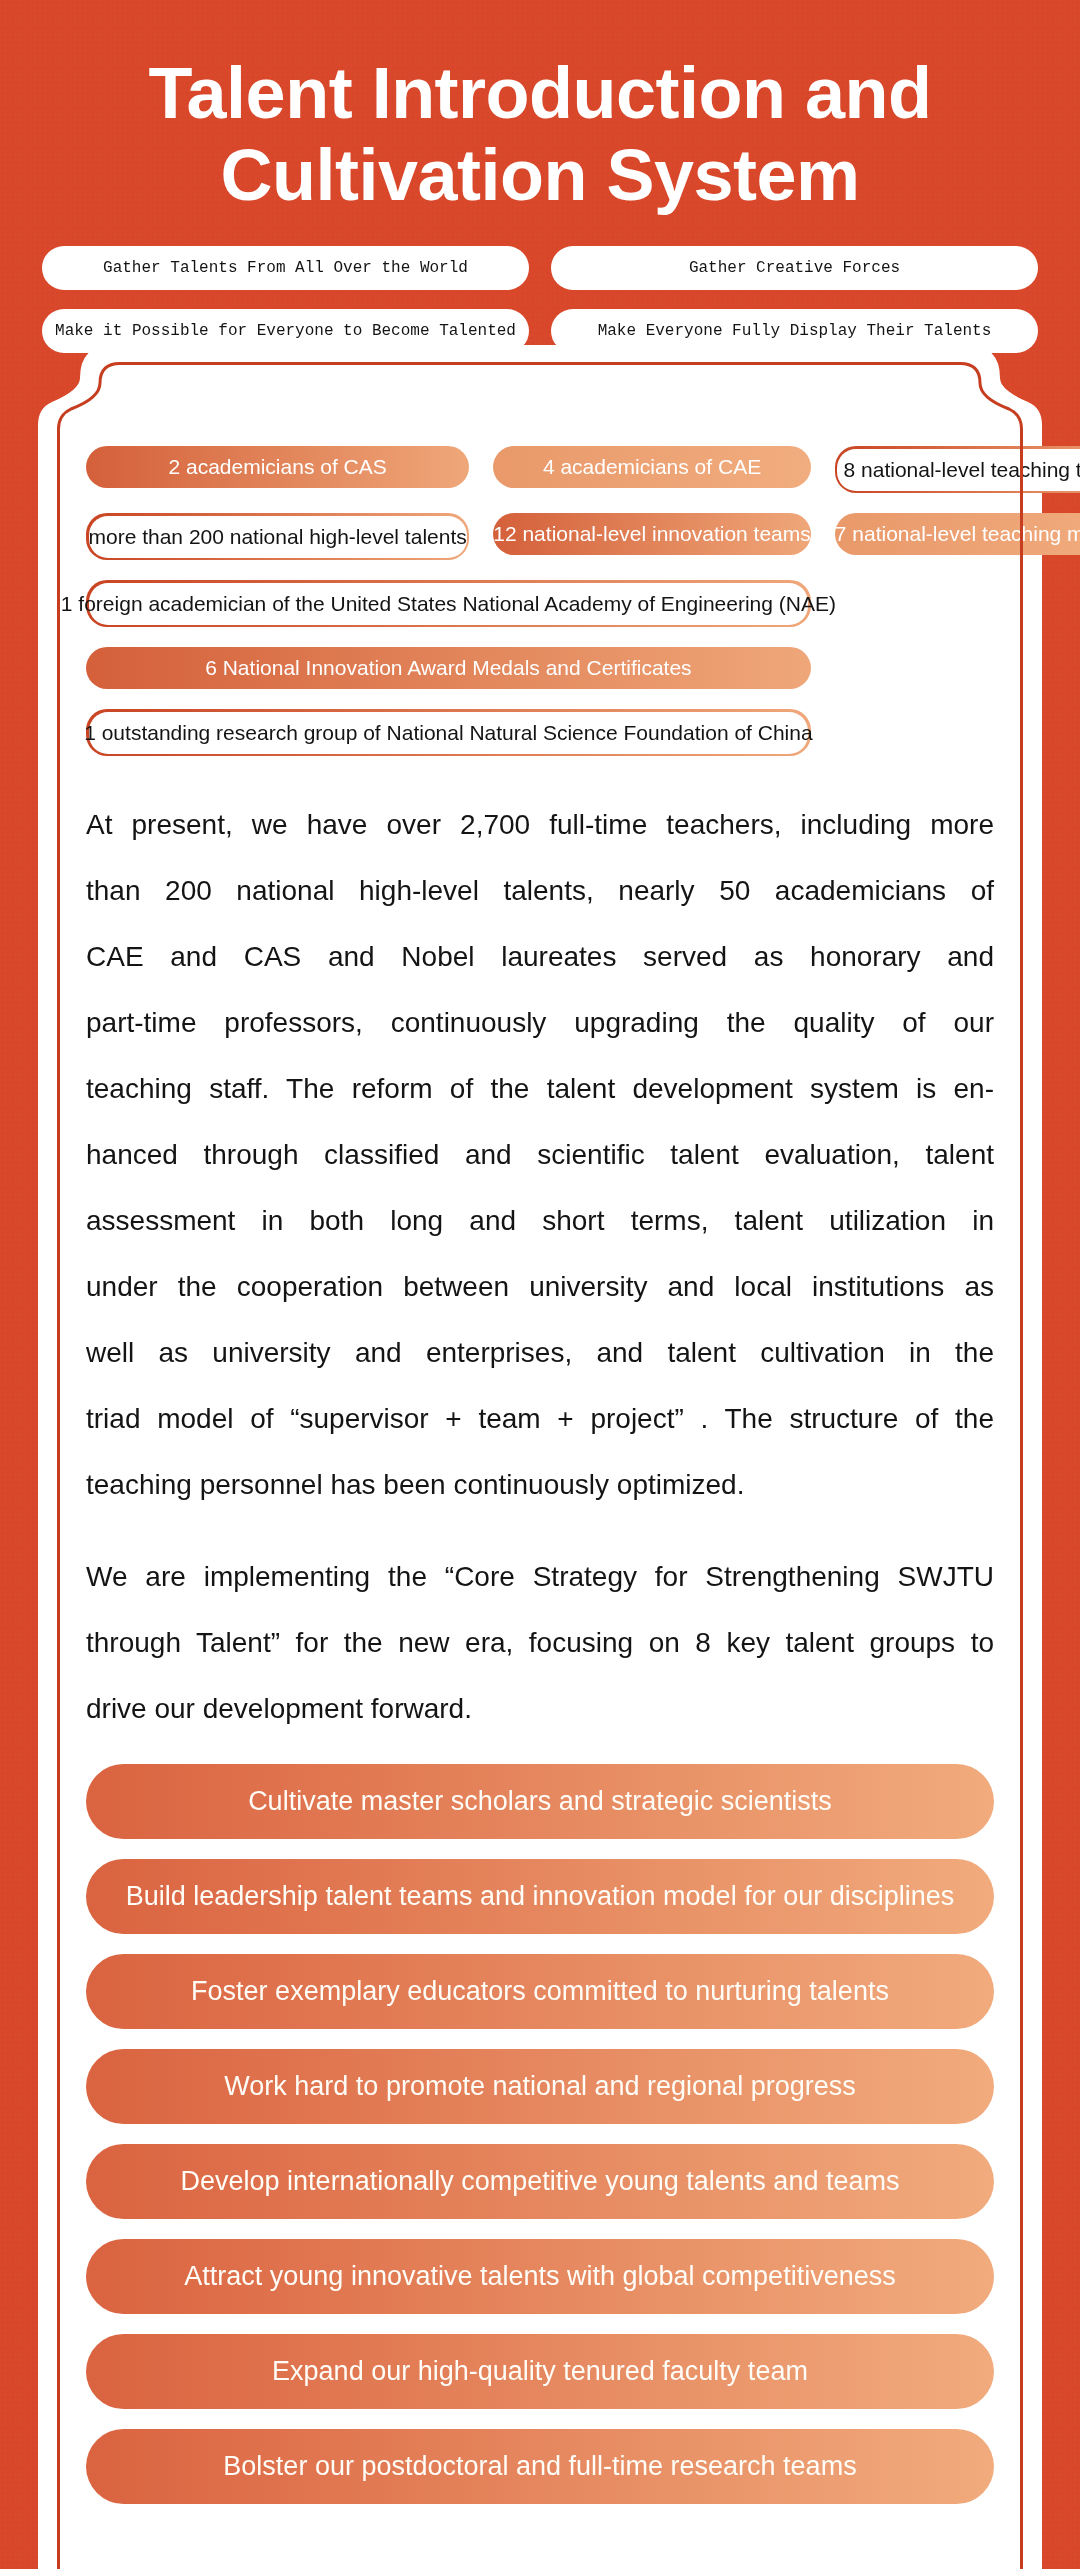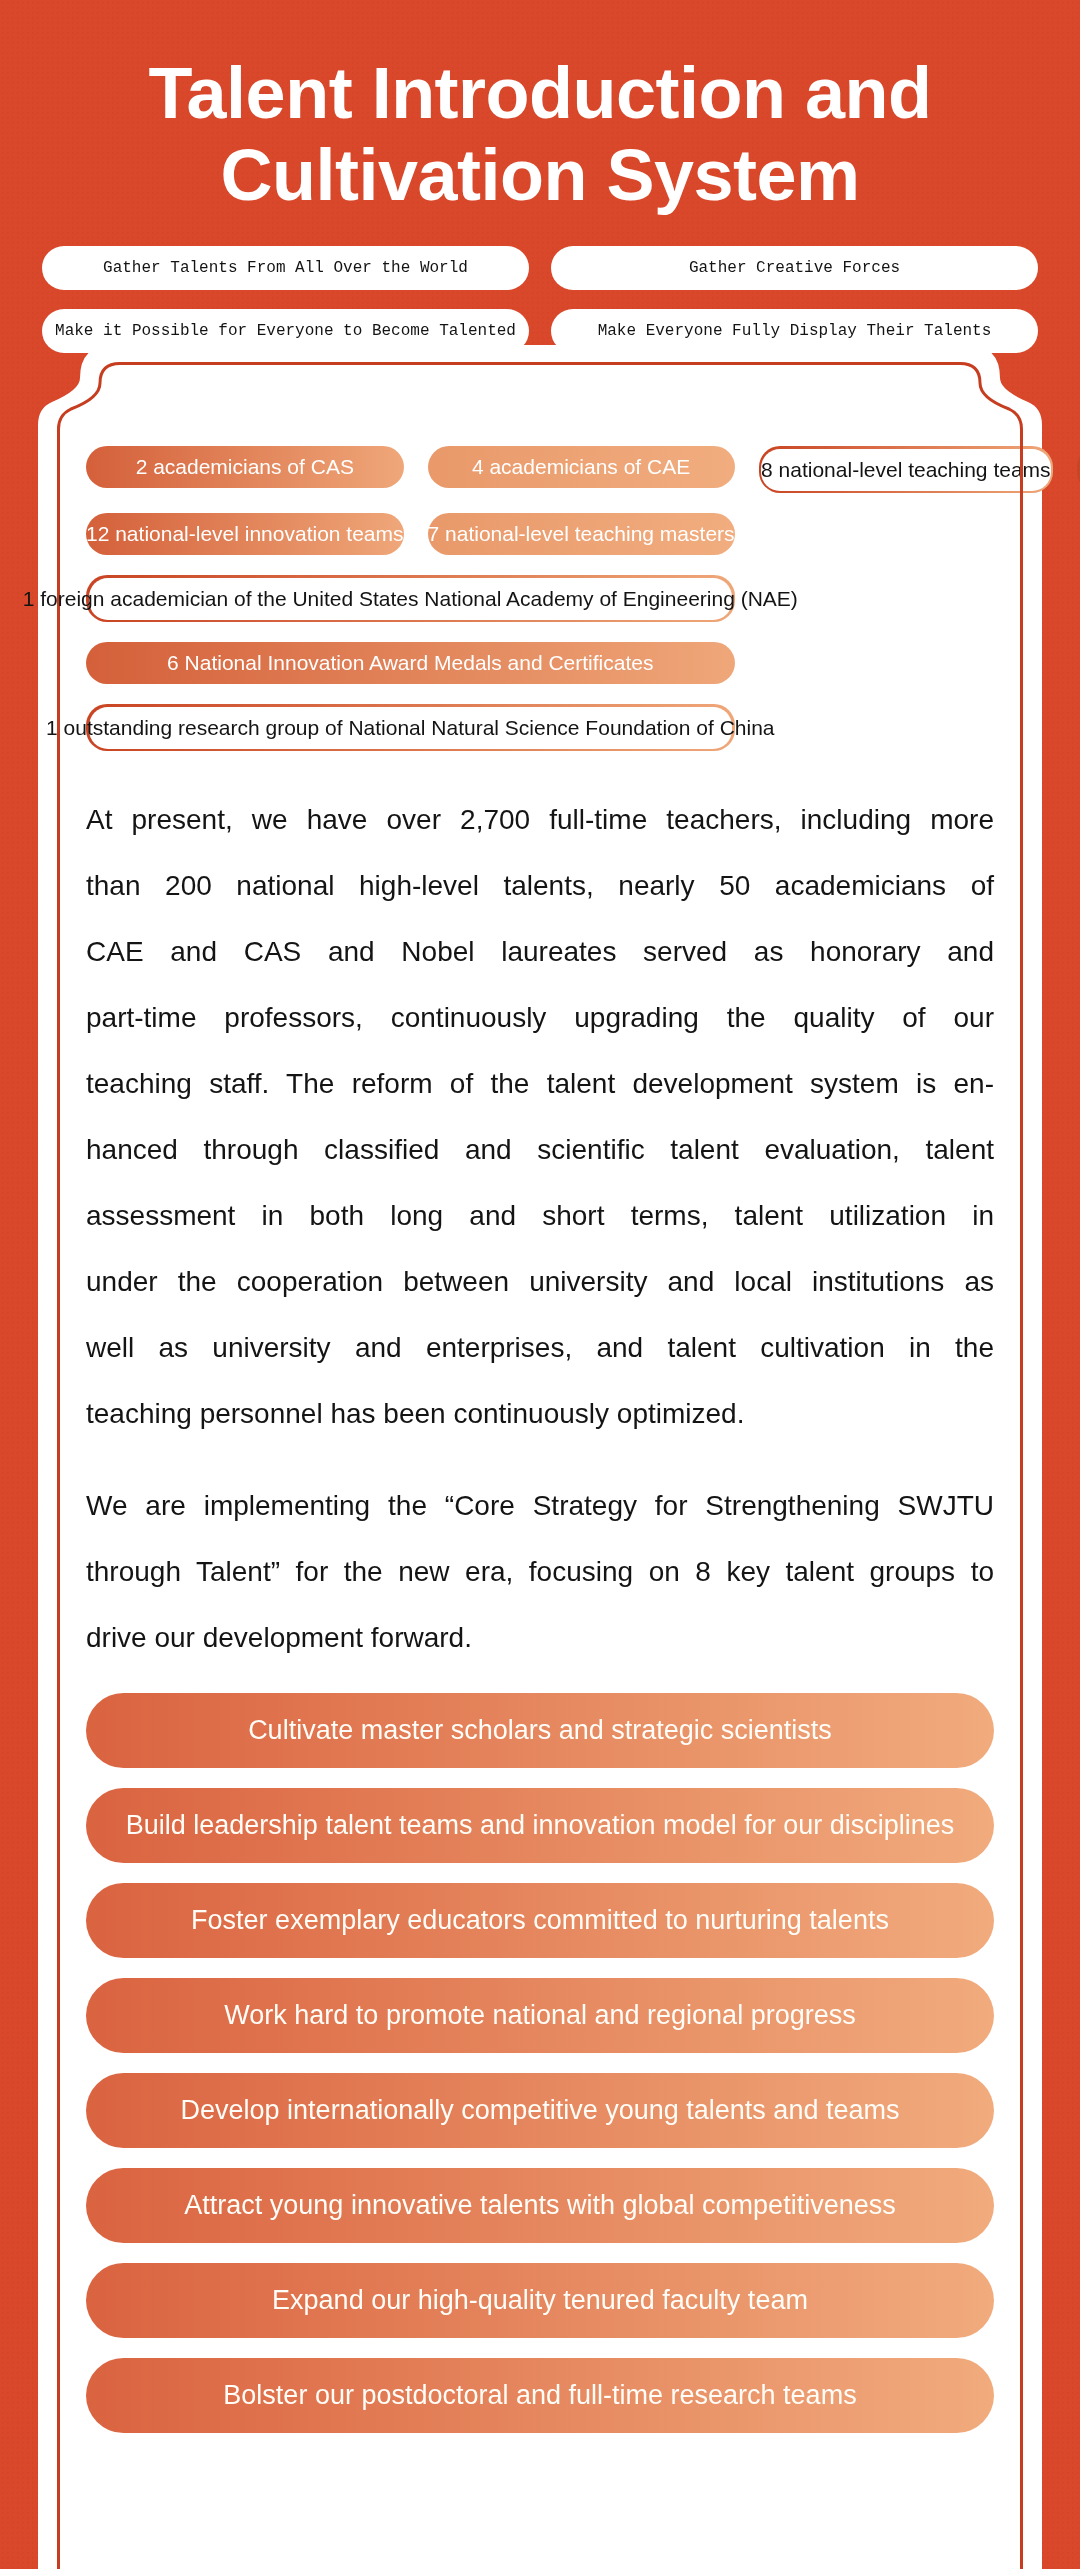--- a/index.html
+++ b/index.html
@@ -35,21 +35,21 @@
     position:absolute;top:95px;left:0;right:0;bottom:0;background:#ffffff;
   }
   .card-body::before,.card-body::after{
     content:"";position:absolute;top:-2px;bottom:0;width:3px;background:#c63d20;
   }
   .card-body::before{left:19px;}
   .card-body::after{right:19px;}
   .card-content{position:relative;padding:6px 48px 0;}
   
   .stats{
-    display:grid;grid-template-columns:1fr 1fr 1fr 1fr;
+    display:grid;grid-template-columns:1fr 1fr 1fr;
     column-gap:24px;row-gap:20px;
   }
   .stat{height:42px;border-radius:21px;
     display:flex;align-items:center;justify-content:center;
     font-size:21px;white-space:nowrap;}
   .stat.full{grid-column:1 / span 2;}
   .stat.filled-dark{background:linear-gradient(90deg,#d4603a,#efa779);color:#fff;}
   .stat.filled-light{background:linear-gradient(90deg,#e9996a,#f1ad7f);color:#fff;}
   .stat.outline{background:linear-gradient(90deg,#c94423,#efa779);padding:2.5px;}
   .stat.outline .inner{
@@ -115,20 +115,21 @@
         <div class="para">
           <div class="pline">At present, we have over 2,700 full-time teachers, including more</div>
           <div class="pline">than 200 national high-level talents, nearly 50 academicians of</div>
           <div class="pline">CAE and CAS and Nobel laureates served as honorary and</div>
           <div class="pline">part-time professors, continuously upgrading the quality of our</div>
           <div class="pline">teaching staff. The reform of the talent development system is en-</div>
           <div class="pline">hanced through classified and scientific talent evaluation, talent</div>
           <div class="pline">assessment in both long and short terms, talent utilization in</div>
           <div class="pline">under the cooperation between university and local institutions as</div>
           <div class="pline">well as university and enterprises, and talent cultivation in the</div>
+          <div class="pline">triad model of “supervisor + team + project” . The structure of the</div>
           <div class="pline last">teaching personnel has been continuously optimized.</div>
         </div>
 
         <div class="para">
           <div class="pline">We are implementing the “Core Strategy for Strengthening SWJTU</div>
           <div class="pline">through Talent” for the new era, focusing on 8 key talent groups to</div>
           <div class="pline last">drive our development forward.</div>
         </div>
 
         <div class="groups">

